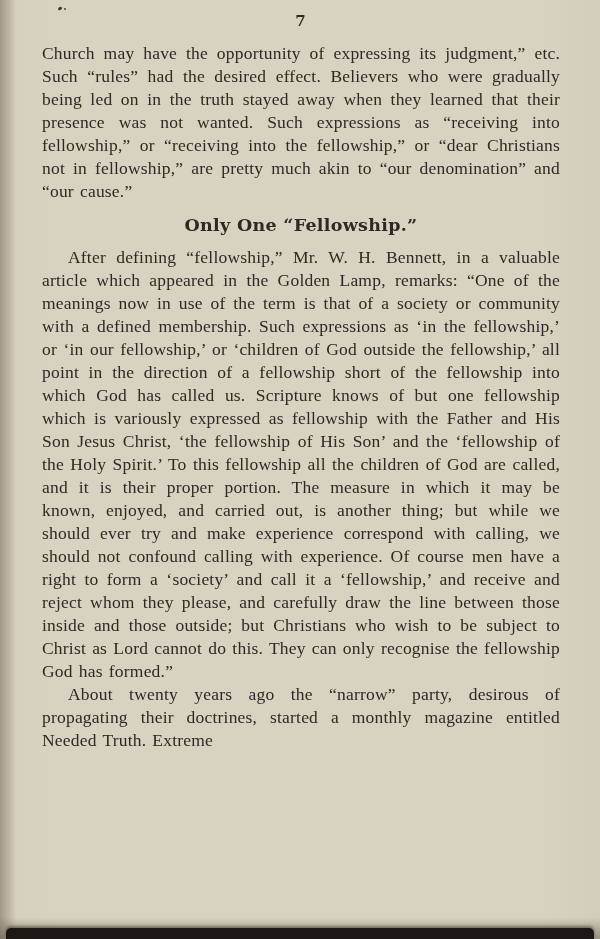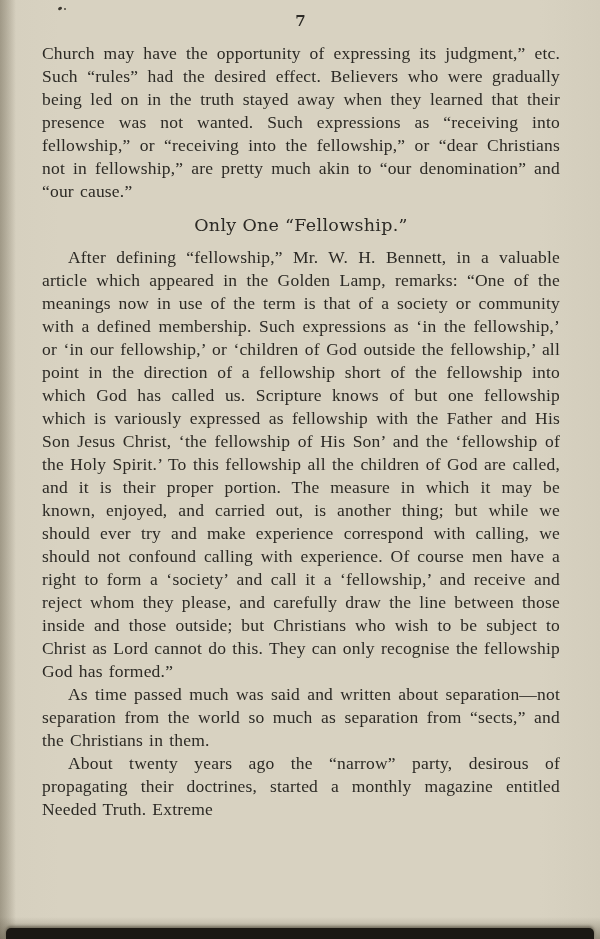--- a/index.html
+++ b/index.html
@@ -35,21 +35,21 @@
     letter-spacing: 0.2px;
     word-spacing: 1.5px;
     font-family: Liberation Serif, serif;
   }
   p.indent {
     text-indent: 26px;
   }
   h2.heading {
     text-align: center;
     font-size: 17.5px;
-    font-weight: 400;
+    font-weight: 700;
     letter-spacing: 0.3px;
     margin: 12px 0 11px 0;
   }
   
   .scan-edge-left {
     position: absolute;
     left: 0; top: 0; bottom: 0;
     width: 16px;
     background: linear-gradient(90deg, rgba(110,102,84,0.45), rgba(110,102,84,0));
     z-index: 1;
@@ -104,19 +104,18 @@
 
 <div class="page">
   <div class="page-number">7</div>
 
   <p class="para">Church may have the opportunity of expressing its judgment,” etc.  Such “rules” had the desired effect. Believers who were gradually being led on in the truth stayed away when they learned that their presence was not wanted.  Such expressions as “receiving into fellowship,” or “receiving into the fellowship,” or “dear Christians not in fellowship,” are pretty much akin to “our denomination” and “our cause.”</p>
 
   <h2 class="heading">Only One “Fellowship.”</h2>
 
   <p class="para indent">After defining “fellowship,” Mr. W. H. Bennett, in a valuable article which appeared in the Golden Lamp, remarks: “One of the meanings now in use of the term is that of a society or community with a defined membership.  Such expressions as ‘in the fellowship,’ or ‘in our fellowship,’ or ‘children of God outside the fellowship,’ all point in the direction of a fellowship short of the fellowship into which God has called us.  Scripture knows of but one fellowship which is variously expressed as fellowship with the Father and His Son Jesus Christ, ‘the fellowship of His Son’ and the ‘fellowship of the Holy Spirit.’ To this fellowship all the children of God are called, and it is their proper portion.  The measure in which it may be known, enjoyed, and carried out, is another thing; but while we should ever try and make experience correspond with calling, we should not confound calling with experience.  Of course men have a right to form a ‘society’ and call it a ‘fellowship,’ and receive and reject whom they please, and carefully draw the line between those inside and those outside; but Christians who wish to be subject to Christ as Lord cannot do this.  They can only recognise the fellowship God has formed.”</p>
 
-  <p class="para indent">As time passed much was said and written about separation—not separation from the world so much as separation from “sects,” and the Christians in them.</p>
 
   <p class="para indent">About twenty years ago the “narrow” party, desirous of propagating their doctrines, started a monthly magazine entitled Needed Truth.  Extreme</p>
 </div>
 
 <div class="scan-shadow-bottom"></div>
 <div class="scan-edge-bottom"></div>
 
 </body></html>

